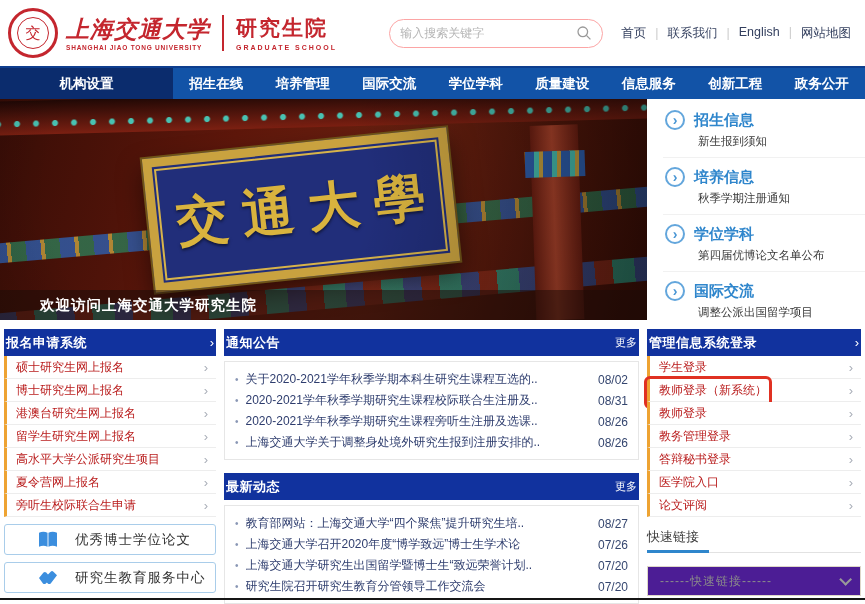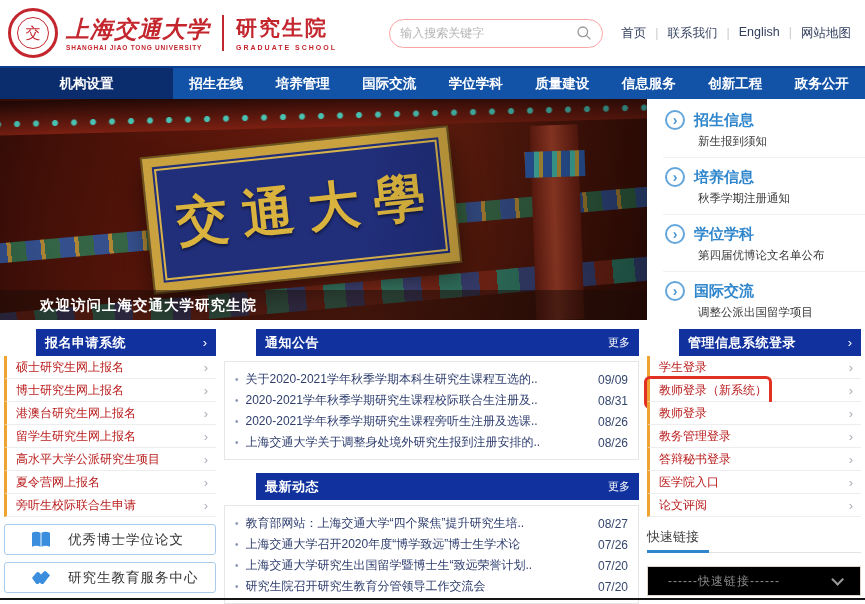--- a/index.html
+++ b/index.html
@@ -62,45 +62,45 @@
   .qi-icon { width:20px; height:20px; border:2px solid #63a6dc; border-radius:50%; color:#4a97d5; font-size:14px; font-weight:bold; line-height:17px; text-align:center; flex:0 0 auto; }
   .qi-title { color:#2f86cc; font-size:15px; font-weight:bold; margin-left:9px; }
   .qi-sub { font-size:11.5px; color:#3a3a3a; margin:4px 0 0 33px; }
 
   
   .main { display:flex; gap:8px; padding:9px 4px 0 4px; }
   .col-left { width:212px; }
   .col-mid { flex:1; min-width:0; }
   .col-right { width:214px; }
 
-  .phead { background:#11329e; color:#fff; height:27px; display:flex; align-items:center; justify-content:space-between; padding:0 9px;margin-left:32px; }
+  .phead { background:#11329e; color:#fff; height:27px; display:flex; align-items:center; justify-content:space-between; padding:0 2px; }
   .phead-title { font-size:13px; font-weight:bold; letter-spacing:0.5px; }
   .phead-chev { font-size:13px; }
   .phead-more { font-size:11px; cursor:pointer; }
 
   .lrow { position:relative; height:23px; display:flex; align-items:center; justify-content:space-between; background:#fff; border-bottom:1px solid #ededed; border-left:3px solid #eea332; padding:0 8px 0 9px; cursor:pointer; }
   .lrow-label { font-size:12px; color:#b91c1c; white-space:nowrap; overflow:hidden; }
   .lrow-chev { color:#a9aeb8; font-size:13px; }
   .lrow.hl::after { content:""; position:absolute; left:-6px; top:-3px; width:122px; height:27px; border:3px solid #e03122; border-radius:6px; pointer-events:none; }
 
-  .big-btn { height:31px; border:1px solid #a9cdea; border-radius:3px; display:flex; align-items:center; margin-top:7px; padding-left:25px; cursor:pointer; background:#fff; }
+  .big-btn { height:31px; border:1px solid #a9cdea; border-radius:3px; display:flex; align-items:center; margin-top:7px; padding-left:32px; cursor:pointer; background:#fff; }
   .big-btn svg { width:22px; height:18px; flex:0 0 auto; }
   .big-btn-label { font-size:13.5px; color:#333; margin-left:16px; letter-spacing:1px; }
 
   .list-box { border:1px solid #e6e6e6; padding:7px 10px 6px 10px; margin-top:5px; background:#fff; }
   .n-item { display:flex; align-items:center; height:21px; cursor:pointer; }
   .n-bullet { color:#8a97b5; font-size:10px; margin-right:7px; }
   .n-text { flex:1; font-size:12px; color:#2e3d6e; white-space:nowrap; overflow:hidden; }
   .n-date { font-size:12px; color:#35466f; margin-left:8px; }
   .gap12 { height:13px; }
 
   .ql-title-wrap { margin-top:10px; border-bottom:1px solid #e2e2e2; padding-bottom:6px; position:relative; }
   .ql-title { font-size:13px; color:#3c3c3c; }
   .ql-title-wrap::after { content:""; position:absolute; left:0; bottom:-1px; width:62px; height:3px; background:#2f86cc; }
-  .ql-select { margin-top:13px; height:30px; border:1px solid #ded7c9; display:flex; align-items:center; justify-content:space-between; padding:0 20px; cursor:pointer; background:#000000;text-align:center; }
+  .ql-select { margin-top:13px; height:30px; border:1px solid #ded7c9; display:flex; align-items:center; justify-content:space-between; padding:0 12px; cursor:pointer; background:#4c1d95;text-align:center; }
   .ql-select-text { font-size:12px; color:#8a8a8a; letter-spacing:1px; }
   .chev-down { width:9px; height:9px; border-right:2px solid #999; border-bottom:2px solid #999; transform:rotate(45deg) translateY(-3px); }
 </style>
 </head>
 <body>
 
 <div class="page">
 
   <div class="hdr">
     <div class="brand">
@@ -244,21 +244,21 @@
     <div class="col-mid">
       <div>
         <div class="phead">
           <span class="phead-title">通知公告</span>
           <span class="phead-more">更多</span>
         </div>
         <div class="list-box">
           <div class="n-item">
             <span class="n-bullet">•</span>
             <span class="n-text">关于2020-2021学年秋季学期本科生研究生课程互选的..</span>
-            <span class="n-date">09/09</span>
+            <span class="n-date">08/02</span>
             </div>
           <div class="n-item">
             <span class="n-bullet">•</span>
             <span class="n-text">2020-2021学年秋季学期研究生课程校际联合生注册及..</span>
             <span class="n-date">08/31</span>
             </div>
           <div class="n-item">
             <span class="n-bullet">•</span>
             <span class="n-text">2020-2021学年秋季学期研究生课程旁听生注册及选课..</span>
             <span class="n-date">08/26</span>

